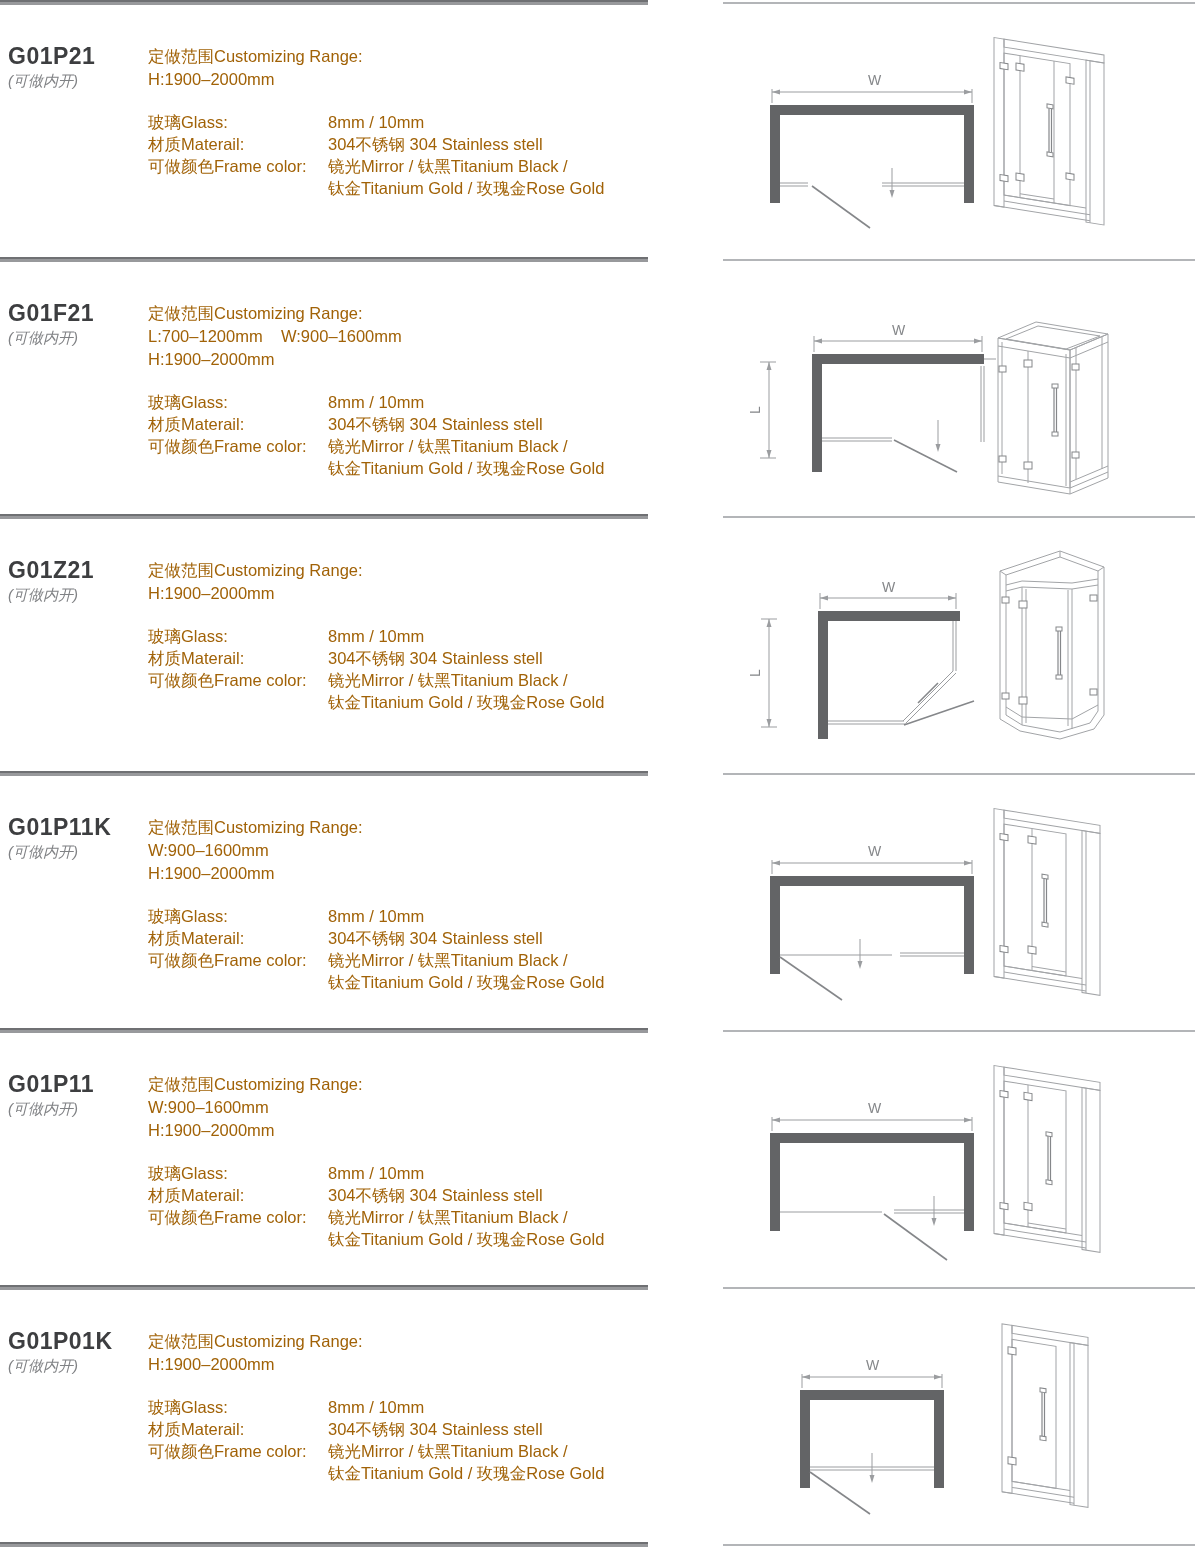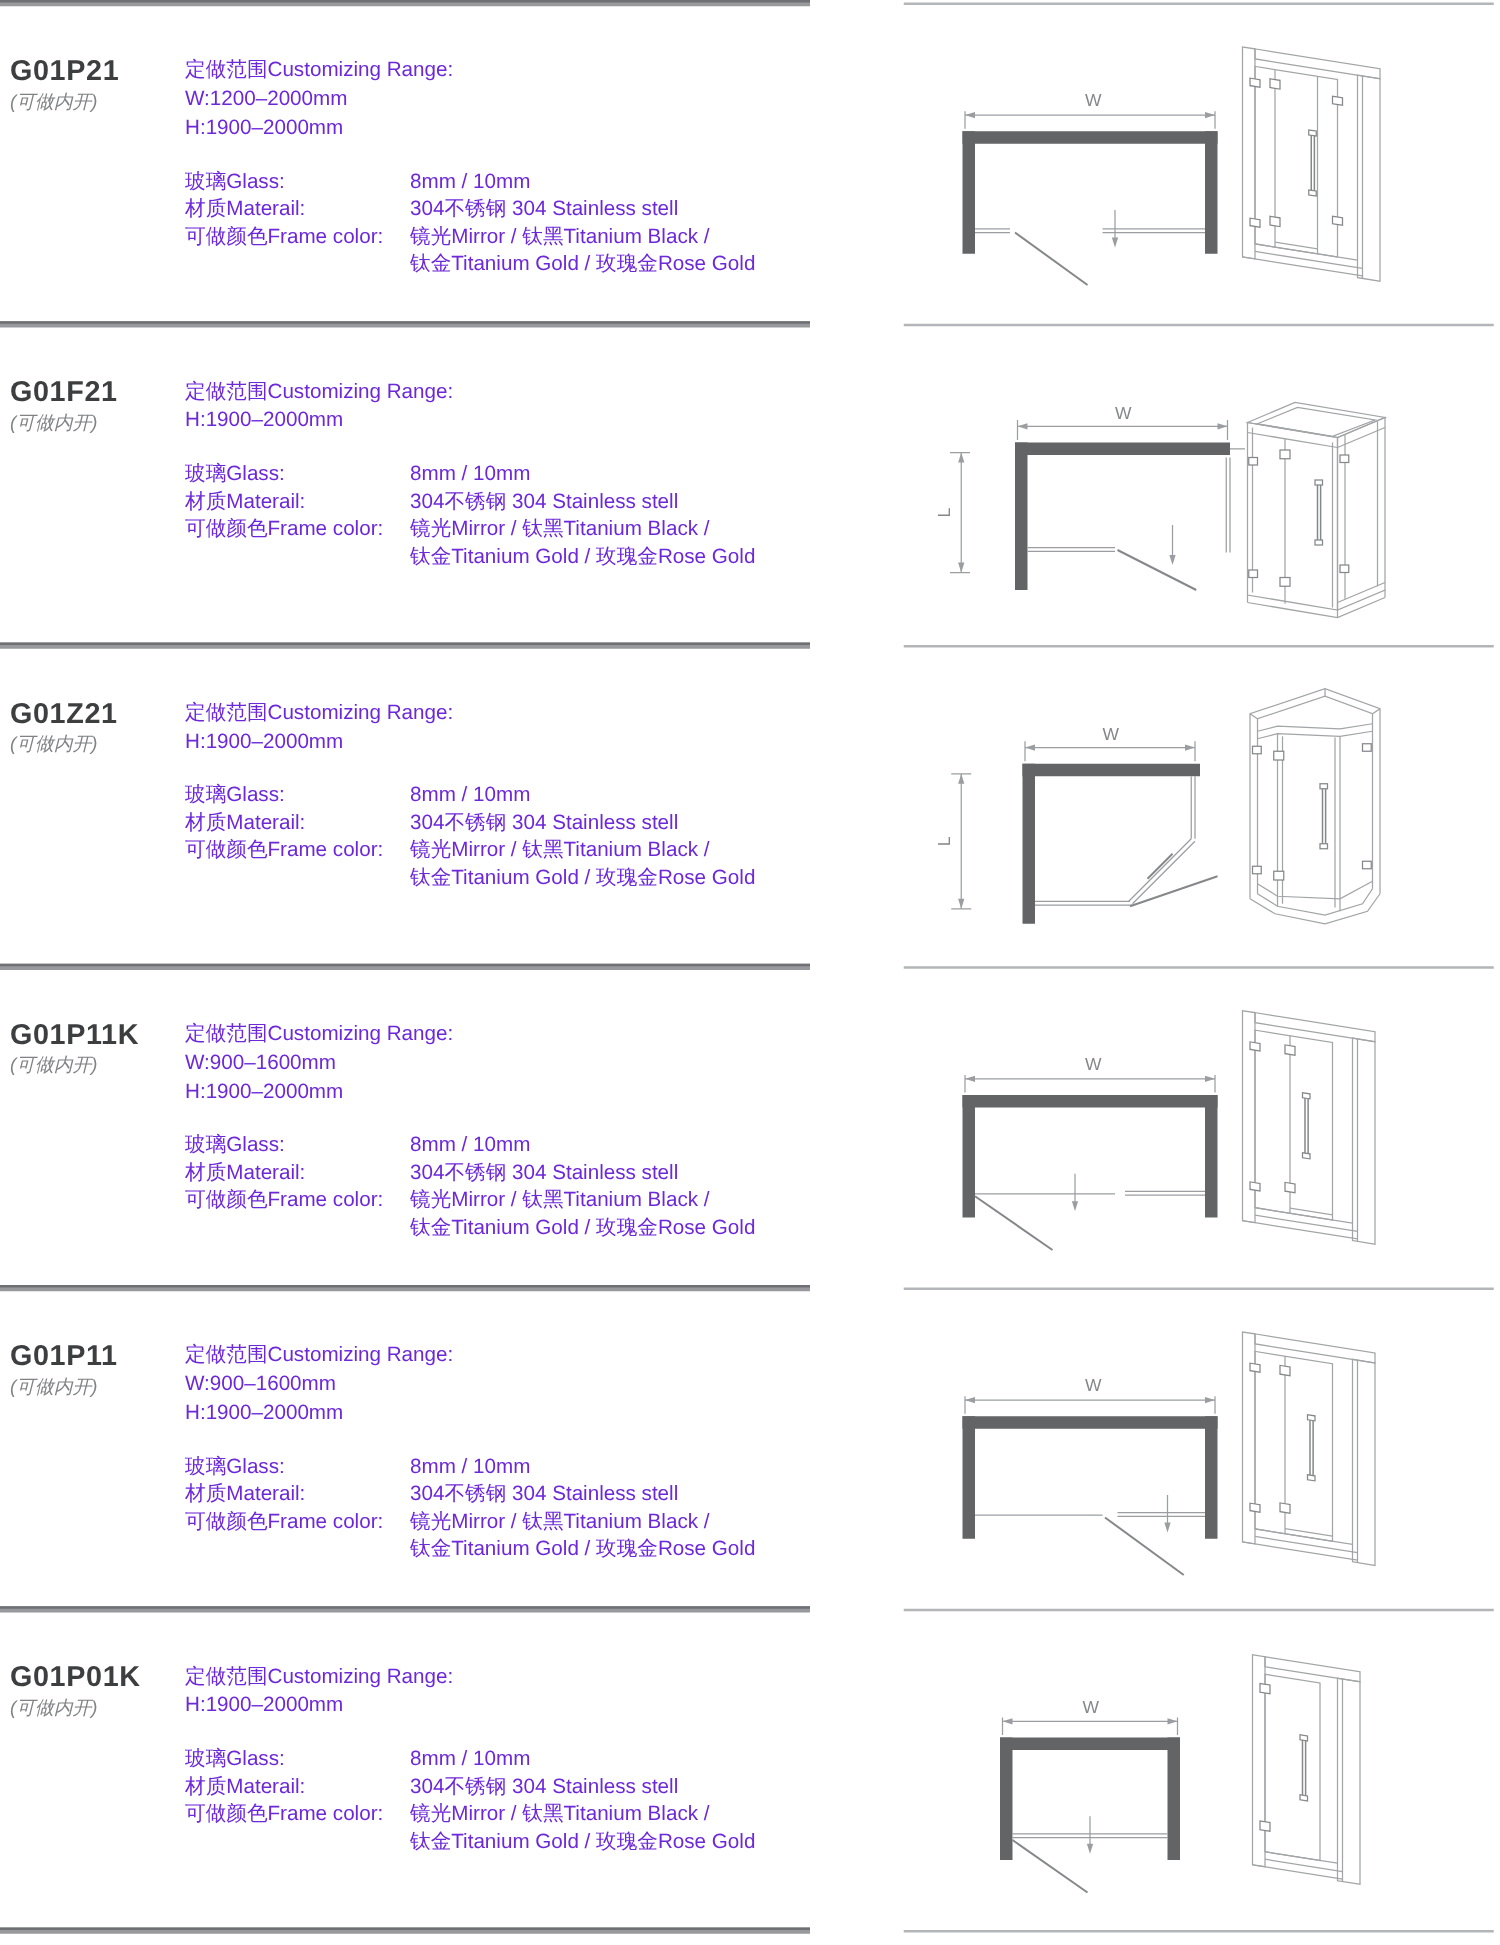--- a/index.html
+++ b/index.html
@@ -7,21 +7,21 @@
         font-family:"Liberation Sans","DejaVu Sans",sans-serif;}
   .rule-row{position:relative;height:5px;width:1200px;}
   .rule-left{position:absolute;left:0;top:0;width:648px;height:3px;
              background:#98999c;border-top:2px solid #6f7073;}
   .rule-right{position:absolute;left:723px;top:2px;width:472px;height:2px;background:#b3b5b8;}
   .product-row{position:relative;height:257px;width:1012px;}
   .row-body{position:relative;height:252px;}
   .col-code{position:absolute;left:8px;top:38px;width:135px;}
   .code{font-size:23px;font-weight:bold;color:#3d3e40;letter-spacing:.5px;line-height:26px;}
   .note{font-size:15px;color:#808285;margin-top:3px;font-style:italic;}
-  .col-specs{position:absolute;left:148px;top:40px;width:480px;color:#6d28d9;font-size:16.5px;}
+  .col-specs{position:absolute;left:148px;top:40px;width:480px;color:#a16207;font-size:16.5px;}
   .range div{line-height:23px;white-space:pre-wrap;}
   .specs{margin-top:20px;}
   .spec-row{display:flex;line-height:22px;}
   .spec-label{width:180px;flex:0 0 180px;white-space:pre-wrap;}
   .spec-value{white-space:pre-line;}
   .plan-svg{position:absolute;left:742px;top:60px;}
   .iso-svg{position:absolute;left:978px;top:14px;}
   svg .ln{stroke:#9b9da0;fill:none;stroke-width:1;}
   svg .wall{fill:#636466;stroke:none;}
   svg .arr{fill:#9b9da0;stroke:none;}
@@ -42,21 +42,20 @@
       <span class="rule-right"></span>
     </div>
     <div class="row-body">
       <div class="col-code">
         <div class="code">G01P21</div>
         <div class="note">(可做内开)</div>
       </div>
       <div class="col-specs">
         <div class="range">
           <div>定做范围Customizing Range:</div>
-          <div>W:1200–2000mm</div>
           <div>H:1900–2000mm</div>
         </div>
         <div class="specs">
           <div class="spec-row">
             <div class="spec-label">玻璃Glass:</div>
             <div class="spec-value">8mm / 10mm</div>
           </div>
           <div class="spec-row">
             <div class="spec-label">材质Materail:</div>
             <div class="spec-value">304不锈钢  304 Stainless stell</div>
@@ -120,20 +119,21 @@
       <span class="rule-right"></span>
     </div>
     <div class="row-body">
       <div class="col-code">
         <div class="code">G01F21</div>
         <div class="note">(可做内开)</div>
       </div>
       <div class="col-specs">
         <div class="range">
           <div>定做范围Customizing Range:</div>
+          <div>L:700–1200mm    W:900–1600mm</div>
           <div>H:1900–2000mm</div>
         </div>
         <div class="specs">
           <div class="spec-row">
             <div class="spec-label">玻璃Glass:</div>
             <div class="spec-value">8mm / 10mm</div>
           </div>
           <div class="spec-row">
             <div class="spec-label">材质Materail:</div>
             <div class="spec-value">304不锈钢  304 Stainless stell</div>

